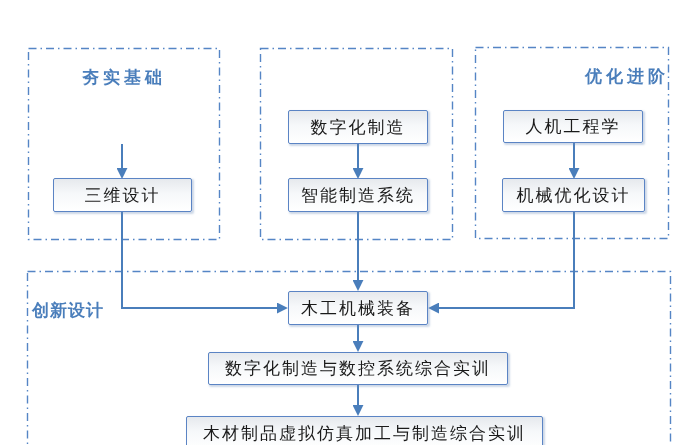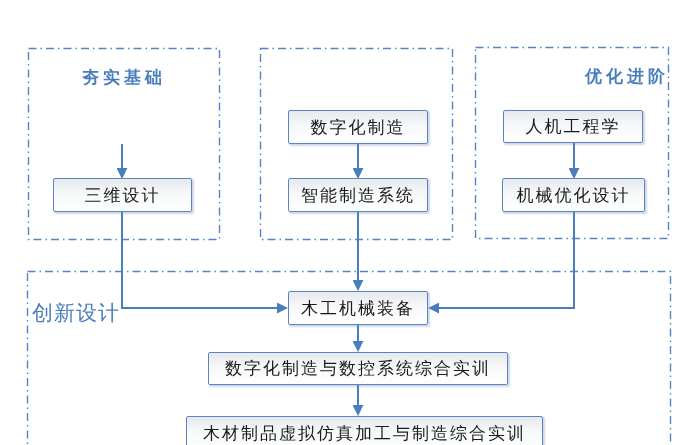--- a/index.html
+++ b/index.html
@@ -33,22 +33,22 @@
     position: absolute;
     text-align: center;
     font-weight: bold;
     font-size: 17px;
     letter-spacing: 4px;
     color: #4a7ebb;
     white-space: nowrap;
   }
   .side-label {
     position: absolute;
-    font-weight: normal;
-    font-size: 21px;
+    font-weight: bold;
+    font-size: 17px;
     letter-spacing: 1px;
     color: #4a7ebb;
     white-space: nowrap;
   }
 </style>
 </head>
 <body>
 
 <div class="canvas">
 

